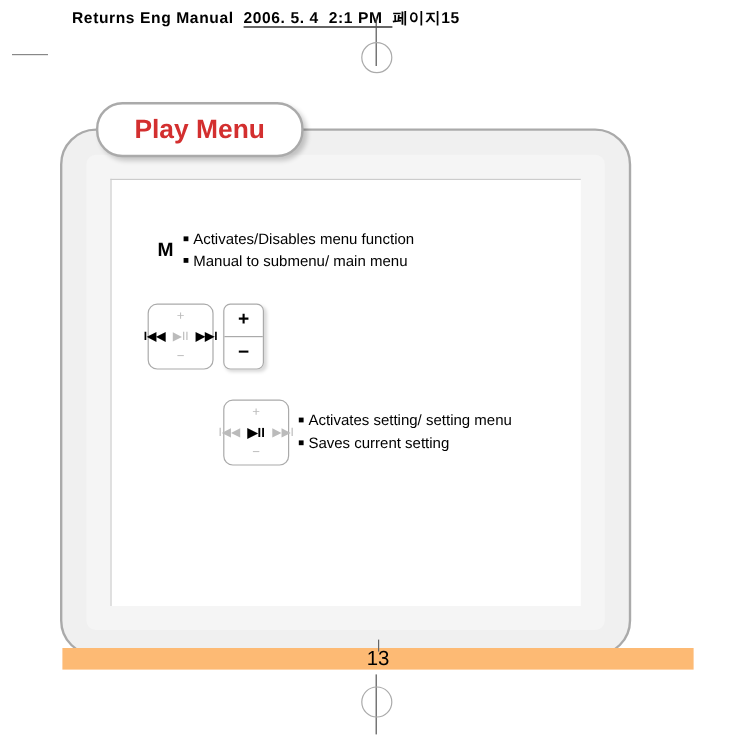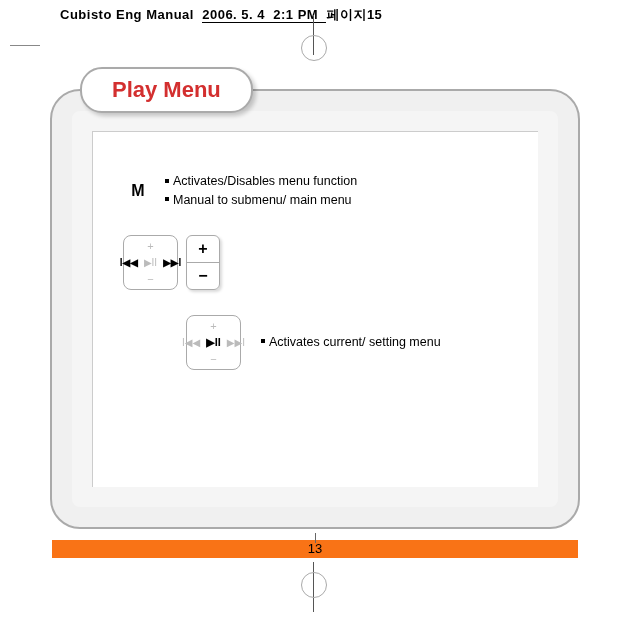--- a/index.html
+++ b/index.html
@@ -62,22 +62,22 @@
       left: -12px;
       top: 10px;
       width: 24px;
       height: 24px;
       border: 1px solid #aaa;
       border-radius: 50%;
     }
     .main-container {
       position: absolute;
       left: 50px;
-      top: 67px;
-      width: 530px;
+      top: 85px;
+      width: 476px;
       height: 460px;
     }
     .tab-container {
       position: relative;
       z-index: 2;
     }
     .tab {
       display: inline-block;
       background: #fff;
       border: 2px solid #aaa;
@@ -165,21 +165,20 @@
       align-items: center;
       justify-content: center;
       font-size: 16px;
       font-weight: bold;
     }
     .pm-box div:first-child { border-bottom: 1px solid #aaa; }
 
     .bullet-list {
       font-size: 12.5px;
       line-height: 1.5;
-      margin-left: 12px;
     }
     .bullet-list div::before {
       content: "";
       display: inline-block;
       width: 4px;
       height: 4px;
       background: #000;
       margin-right: 4px;
       vertical-align: middle;
       margin-top: -2px;
@@ -192,23 +191,23 @@
     .note::before {
       content: "※";
       margin-right: 2px;
     }
     .bottom-bar {
       position: absolute;
       left: 52px;
       top: 540px;
       width: 526px;
       height: 18px;
-      background: #f97316;
+      background: #fdba74;
       text-align: center;
-      font-size: 13px;
+      font-size: 17px;
       line-height: 18px;
     }
     .bottom-bar::before {
       content: "";
       position: absolute;
       left: 50%;
       top: -4px;
       width: 1px;
       height: 26px;
       background: rgba(0,0,0,0);
@@ -219,21 +218,21 @@
       width: 1px;
       height: 10px;
       background: #666;
       top: -7px;
     }
   </style>
 </head>
 <body>
 
 <div class="page-header">
-  <span>Cubisto Eng Manual</span>&nbsp;
+  <span>Returns Eng Manual</span>&nbsp;
   <span class="underline">
     <span>2006. 5. 4</span>&nbsp;
     <span>2:1 PM</span>&nbsp;
   </span>
   <span>페이지15</span>
 </div>
 
 <div class="top-crop-mark"></div>
 <div class="left-crop-mark"></div>
 
@@ -275,21 +274,22 @@
         <div class="control-box dark2">
           <div class="top-sym">+</div>
           <div class="mid-row">
             <span>I◀◀</span>
             <span class="mid-center">▶II</span>
             <span>▶▶I</span>
           </div>
           <div class="bot-sym">−</div>
         </div>
         <div class="bullet-list">
-          <div>Activates current/ setting menu</div>
+          <div>Activates setting/ setting menu</div>
+          <div>Saves current setting</div>
         </div>
       </div>
 
 
     </div>
   </div>
 </div>
 
 <div class="bottom-bar">
   <div class="center-tick"></div>

